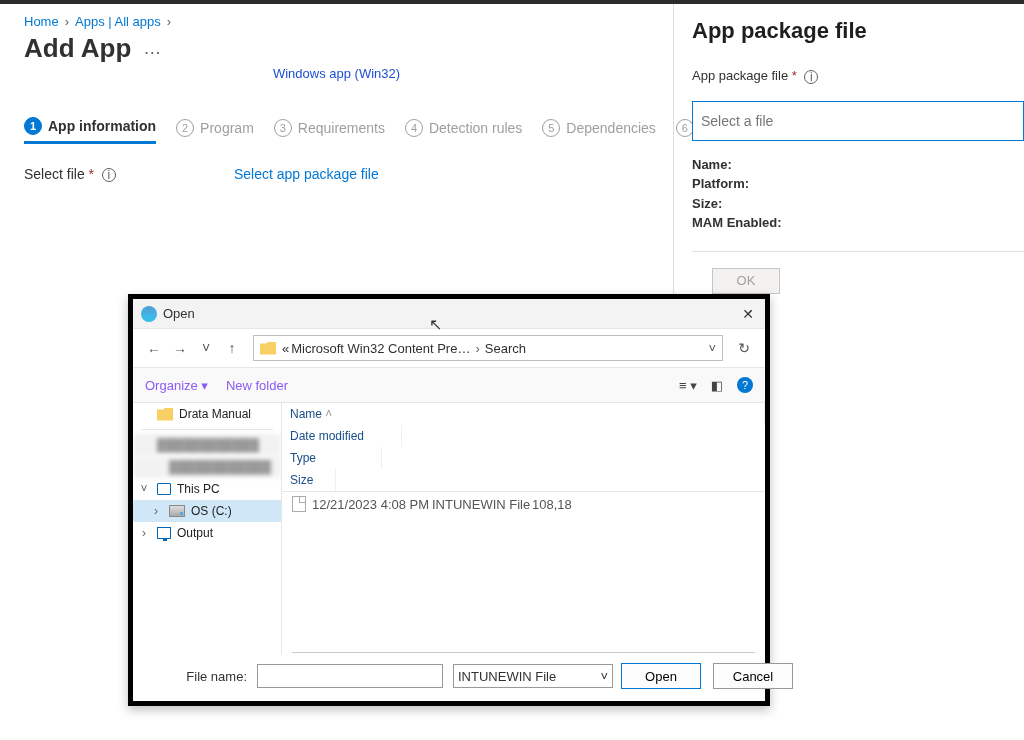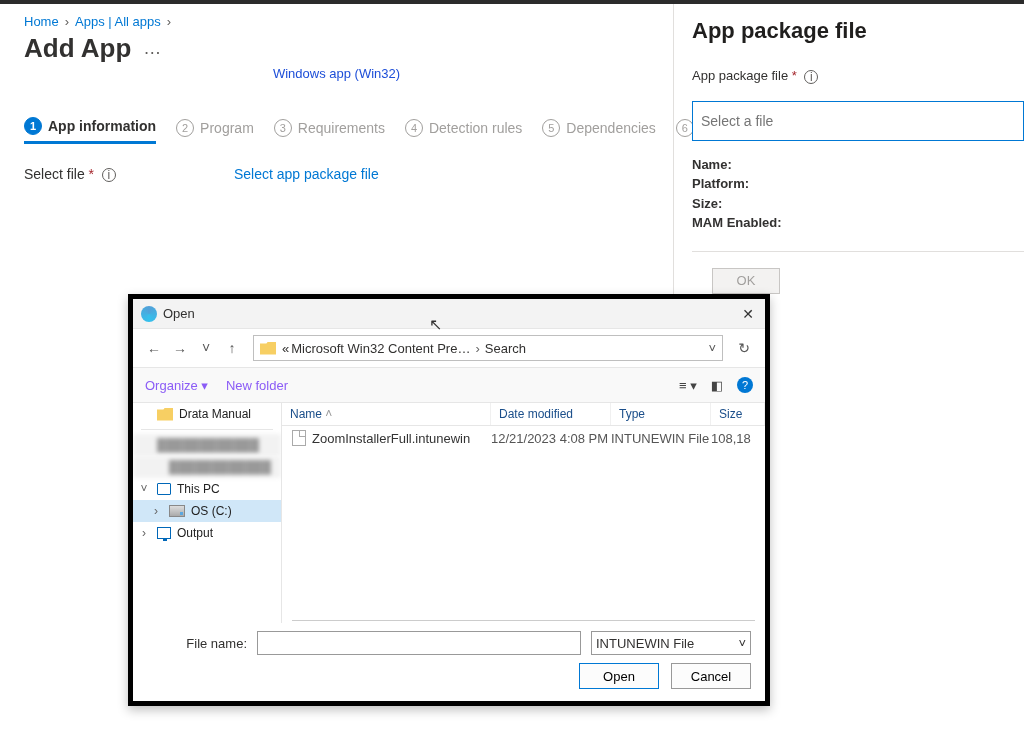--- a/index.html
+++ b/index.html
@@ -60,29 +60,29 @@
   .pc-ic { width:14px; height:12px; border:1.5px solid #0067b8; border-radius:1px; flex:none; position:relative; }
   .disk-ic { width:16px;height:12px;border:1px solid #888;background:linear-gradient(#ddd,#aaa);flex:none; position:relative;}
   .disk-ic::after{content:"";position:absolute;right:1px;bottom:1px;width:3px;height:3px;background:#5aa7e0;}
   .net-ic { width:14px;height:12px;border:1.5px solid #0067b8;flex:none;position:relative;}
   .net-ic::before{content:"";position:absolute;bottom:-3px;left:5px;width:4px;height:2px;background:#0067b8;}
   .blur { filter:blur(2px); color:#999; background:#f2f2f2; }
   .tree-sep{border-top:1px solid #e6e6e6;margin:4px 8px;}
   .tree-exp{width:10px;color:#666;text-align:center;margin-left:-18px;margin-right:2px;}
 
   .filearea { flex:1; display:flex; flex-direction:column; min-width:0; }
-  .cols { display:flex; font-size:12px; color:#1a4e8a; border-bottom:1px solid #e6e6e6; }
+  .cols { display:flex; font-size:12px; color:#1a4e8a; border-bottom:1px solid #e6e6e6;flex-direction:column; }
   .col { padding:4px 8px; border-right:1px solid #f0f0f0; cursor:pointer; }
   .c-name{flex:1;} .c-date{width:120px;} .c-type{width:100px;} .c-size{width:54px;text-align:left;}
   .row { display:flex; font-size:13px; color:#333; padding:4px 0; align-items:center; cursor:pointer;}
   .file-ic{width:14px;height:16px;border:1px solid #aaa;margin:0 6px 0 10px;background:#fff;position:relative;flex:none;}
   .file-ic::after{content:"";position:absolute;top:0;right:0;width:5px;height:5px;background:#fff;border-left:1px solid #aaa;border-bottom:1px solid #aaa;}
   .r-name{flex:1;} .r-date{width:120px;color:#555;} .r-type{width:100px;color:#555;} .r-size{width:54px;color:#555;}
   .scrollhint{border-top:1px solid #ccc;margin:0 10px 2px;}
-  .dlg-foot { padding:8px 14px 12px; display:flex; flex-direction:column; gap:8px; }
+  .dlg-foot { padding:8px 14px 12px; display:flex; flex-direction:row; gap:8px; }
   .footrow { display:flex; align-items:center; gap:10px; }
   .fnlabel { font-size:13px; width:100px; text-align:right; }
   .fninput { flex:1; height:24px; border:1px solid #999; font-size:13px; padding:0 4px; }
   .ftype { width:160px; height:24px; border:1px solid #999; font-size:13px; padding:0 4px; display:flex; align-items:center; justify-content:space-between; cursor:pointer;}
   .btnrow { display:flex; gap:12px; justify-content:flex-end; }
   .btn { width:80px; height:26px; font-size:13px; border:1px solid #999; background:#fcfcfc; cursor:pointer; }
   .btn.primary { border-color:#0078d4; color:#000; }
 </style>
 </head>
 <body>
@@ -214,21 +214,20 @@
     </div>
     <div class="filearea">
       <div class="cols">
         <div class="col c-name"><span>Name</span> <span style="color:#999">˄</span></div>
         <div class="col c-date">Date modified</div>
         <div class="col c-type">Type</div>
         <div class="col c-size">Size</div>
       </div>
       <div class="row">
         <span class="file-ic"></span>
-        <span class="r-name">ZoomInstallerFull.intunewin</span>
         <span class="r-date">12/21/2023 4:08 PM</span>
         <span class="r-type">INTUNEWIN File</span>
         <span class="r-size">108,18</span>
       </div>
       <div style="flex:1"></div>
       <div class="scrollhint"></div>
     </div>
   </div>
   <div class="dlg-foot">
     <div class="footrow">

